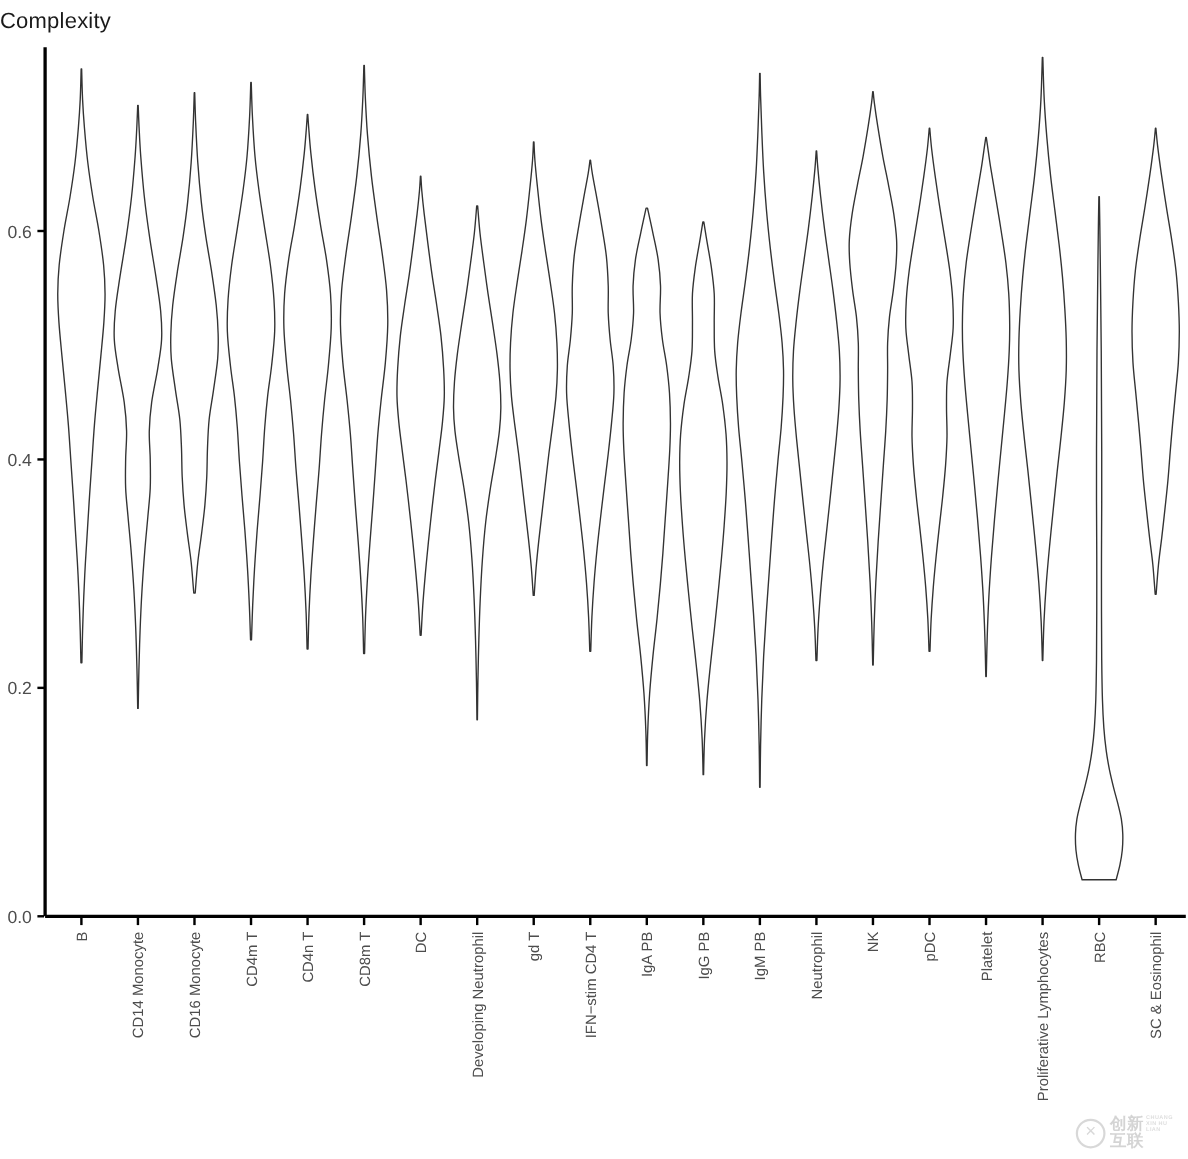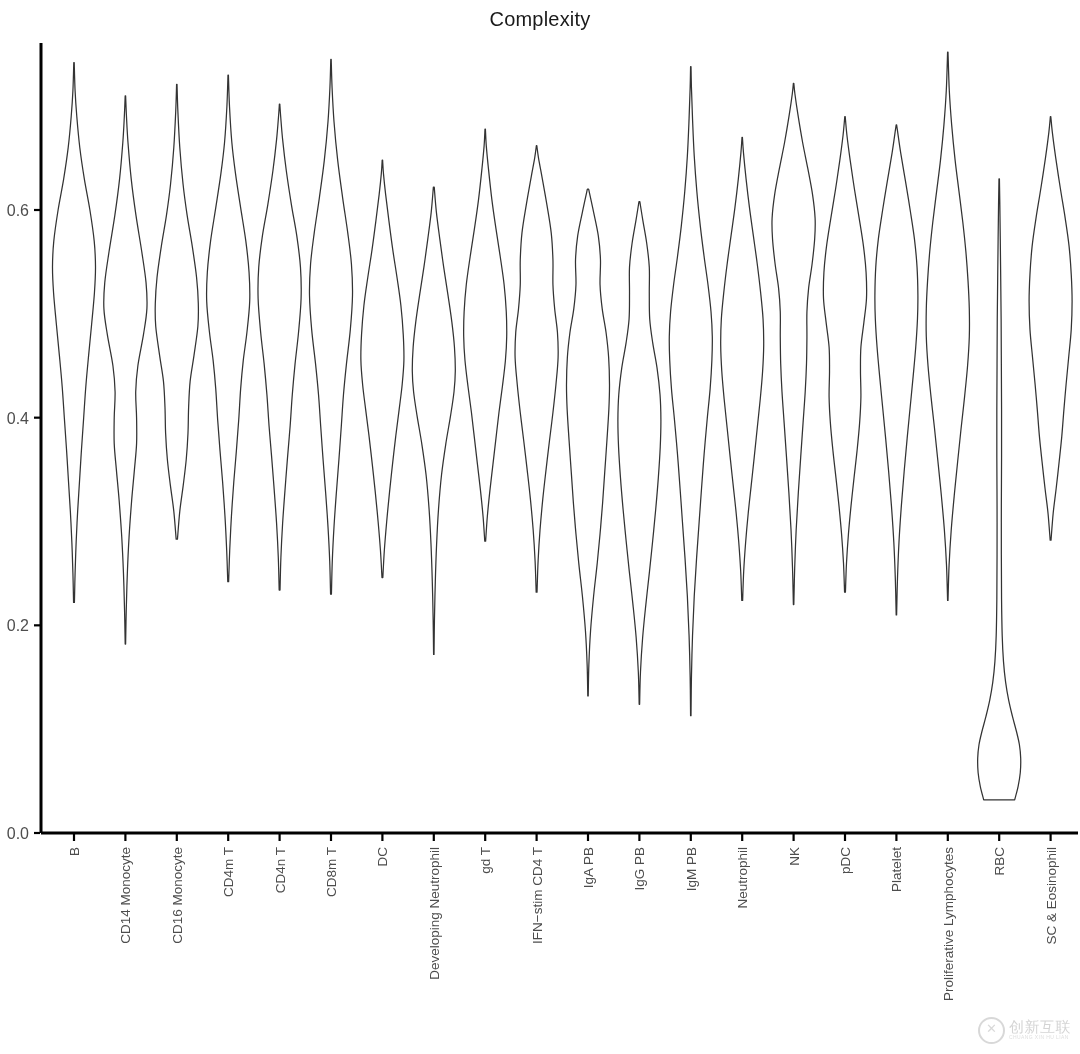--- a/index.html
+++ b/index.html
@@ -16,21 +16,21 @@
   }
   #plot-root {
     position: absolute;
     inset: 0;
   }
   #chart-title {
     position: absolute;
     top: 8px;
     left: 0;
     width: 1080px;
-    text-align: center;
+    text-align: left;
     font-size: 20px;
     color: #1a1a1a;
     font-family: "Liberation Sans", sans-serif;
     letter-spacing: 0.2px;
   }
   svg.plot-svg {
     position: absolute;
     top: 0;
     left: 0;
   }
@@ -80,22 +80,23 @@
     border-radius: 50%;
     color: #9a9a9a;
     font-size: 13px;
     line-height: 19px;
     text-align: center;
     font-family: "Liberation Sans", sans-serif;
     flex: 0 0 auto;
   }
   #watermark .wm-text {
     display: flex;
-    flex-direction: column;
+    flex-direction: row;
     line-height: 1.05;
+    font-weight: bold;
   }
   #watermark .wm-cn {
     font-size: 15px;
     color: #8f8f8f;
     font-family: "DejaVu Sans", sans-serif;
     letter-spacing: 0.5px;
   }
   #watermark .wm-py {
     font-size: 5px;
     color: #a8a8a8;

